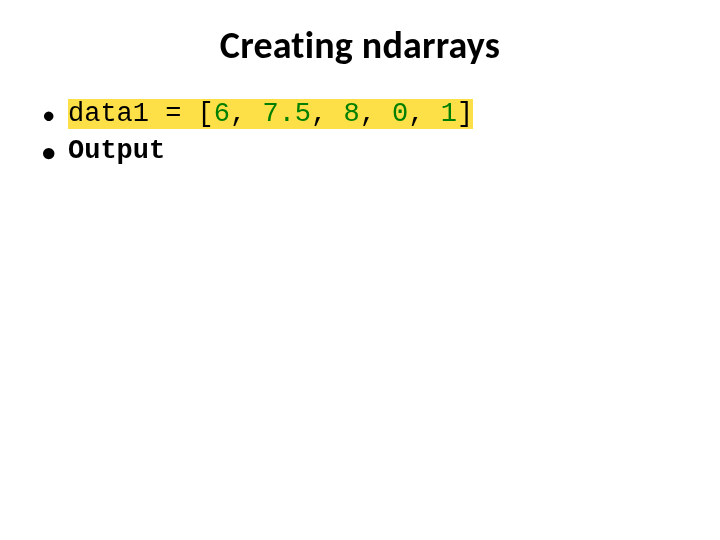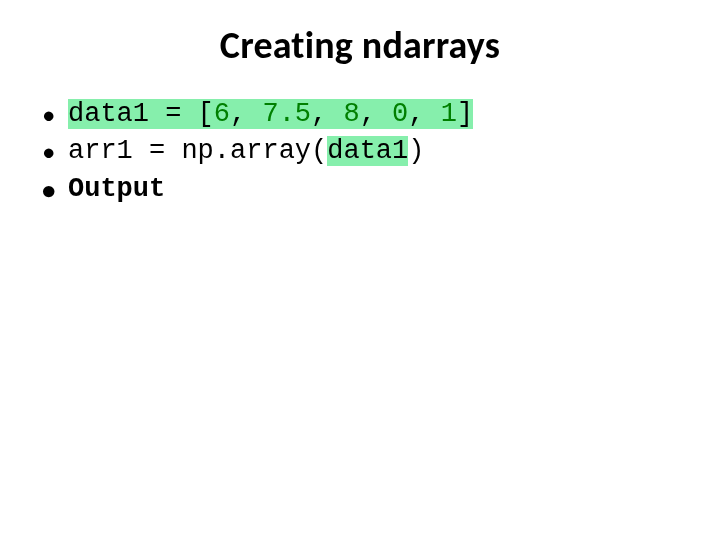--- a/index.html
+++ b/index.html
@@ -40,32 +40,31 @@
   }
   ul.code-list li::before, ul.out-list li::before {
     content: "•";
     position: absolute;
     left: 2px;
     top: 0;
     font-family: Calibri, Arial, sans-serif;
     font-size: 27px;
   }
   ul.out-list { }
-  .hl { background: #86efac; margin-top: 36px; }
+  .hl { background: #fde047; margin-top: 36px; }
   .num { color: #007f00; }
   .kw  { color: #0000cc; }
   .bold { font-weight: 700; }
 </style>
 </head>
 <body>
 
 <div class="slide">
   <div class="title">Creating ndarrays</div>
 
   <ul class="code-list">
     <li><span class="hl"><span>data1 = [</span><span class="num">6</span><span>, </span><span class="num">7.5</span><span>, </span><span class="num">8</span><span>, </span><span class="num">0</span><span>, </span><span class="num">1</span><span>]</span></span></li>
-    <li><span>arr1 = np.array(</span><span class="hl">data1</span><span>)</span></li>
   </ul>
 
   <ul class="out-list">
     <li class="bold">Output</li>
   </ul>
 </div>
 
 </body></html>

